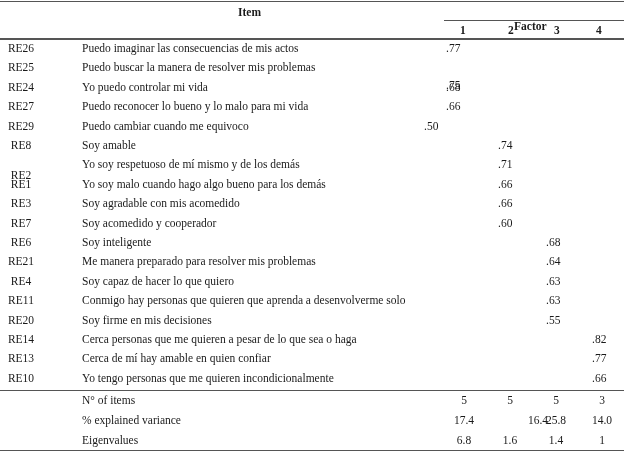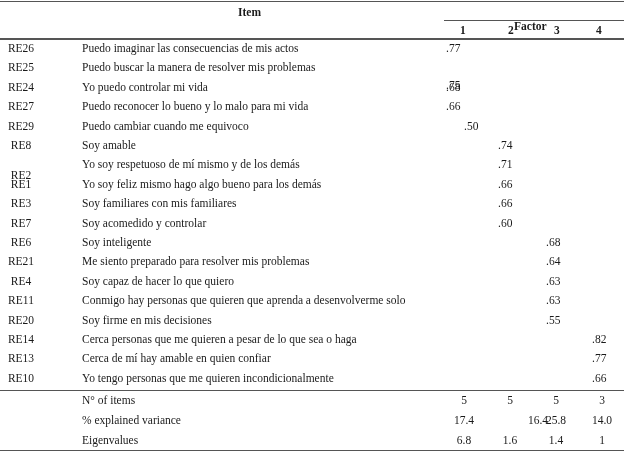--- a/index.html
+++ b/index.html
@@ -47,55 +47,55 @@
       <div class="t" style="top:79.8px;left:446px">.68</div>
     </div>
       <div>
       <div class="t code" style="top:99.19999999999999px">RE27</div>
       <div class="t item" style="top:99.19999999999999px">Puedo reconocer lo bueno y lo malo para mi vida</div>
       <div class="t" style="top:99.19999999999999px;left:446px">.66</div>
     </div>
       <div>
       <div class="t code" style="top:118.6px">RE29</div>
       <div class="t item" style="top:118.6px">Puedo cambiar cuando me equivoco</div>
-      <div class="t" style="top:118.6px;left:464px">.50</div>
+      <div class="t" style="top:118.6px;left:424px">.50</div>
     </div>
       <div>
       <div class="t code" style="top:138px">RE8</div>
       <div class="t item" style="top:138px">Soy amable</div>
       <div class="t" style="top:138px;left:498px">.74</div>
     </div>
       <div>
       <div class="t code" style="top:168px">RE2</div>
       <div class="t item" style="top:157.39999999999998px">Yo soy respetuoso de mí mismo y de los demás</div>
       <div class="t" style="top:157.39999999999998px;left:498px">.71</div>
     </div>
       <div>
       <div class="t code" style="top:176.79999999999998px">RE1</div>
-      <div class="t item" style="top:176.79999999999998px">Yo soy feliz mismo hago algo bueno para los demás</div>
+      <div class="t item" style="top:176.79999999999998px">Yo soy malo cuando hago algo bueno para los demás</div>
       <div class="t" style="top:176.79999999999998px;left:498px">.66</div>
     </div>
       <div>
       <div class="t code" style="top:196.2px">RE3</div>
-      <div class="t item" style="top:196.2px">Soy familiares con mis familiares</div>
+      <div class="t item" style="top:196.2px">Soy agradable con mis acomedido</div>
       <div class="t" style="top:196.2px;left:498px">.66</div>
     </div>
       <div>
       <div class="t code" style="top:215.6px">RE7</div>
-      <div class="t item" style="top:215.6px">Soy acomedido y controlar</div>
+      <div class="t item" style="top:215.6px">Soy acomedido y cooperador</div>
       <div class="t" style="top:215.6px;left:498px">.60</div>
     </div>
       <div>
       <div class="t code" style="top:235px">RE6</div>
       <div class="t item" style="top:235px">Soy inteligente</div>
       <div class="t" style="top:235px;left:546px">.68</div>
     </div>
       <div>
       <div class="t code" style="top:254.39999999999998px">RE21</div>
-      <div class="t item" style="top:254.39999999999998px">Me siento preparado para resolver mis problemas</div>
+      <div class="t item" style="top:254.39999999999998px">Me manera preparado para resolver mis problemas</div>
       <div class="t" style="top:254.39999999999998px;left:546px">.64</div>
     </div>
       <div>
       <div class="t code" style="top:273.79999999999995px">RE4</div>
       <div class="t item" style="top:273.79999999999995px">Soy capaz de hacer lo que quiero</div>
       <div class="t" style="top:273.79999999999995px;left:546px">.63</div>
     </div>
       <div>
       <div class="t code" style="top:293.2px">RE11</div>
       <div class="t item" style="top:293.2px">Conmigo hay personas que quieren que aprenda a desenvolverme solo</div>

